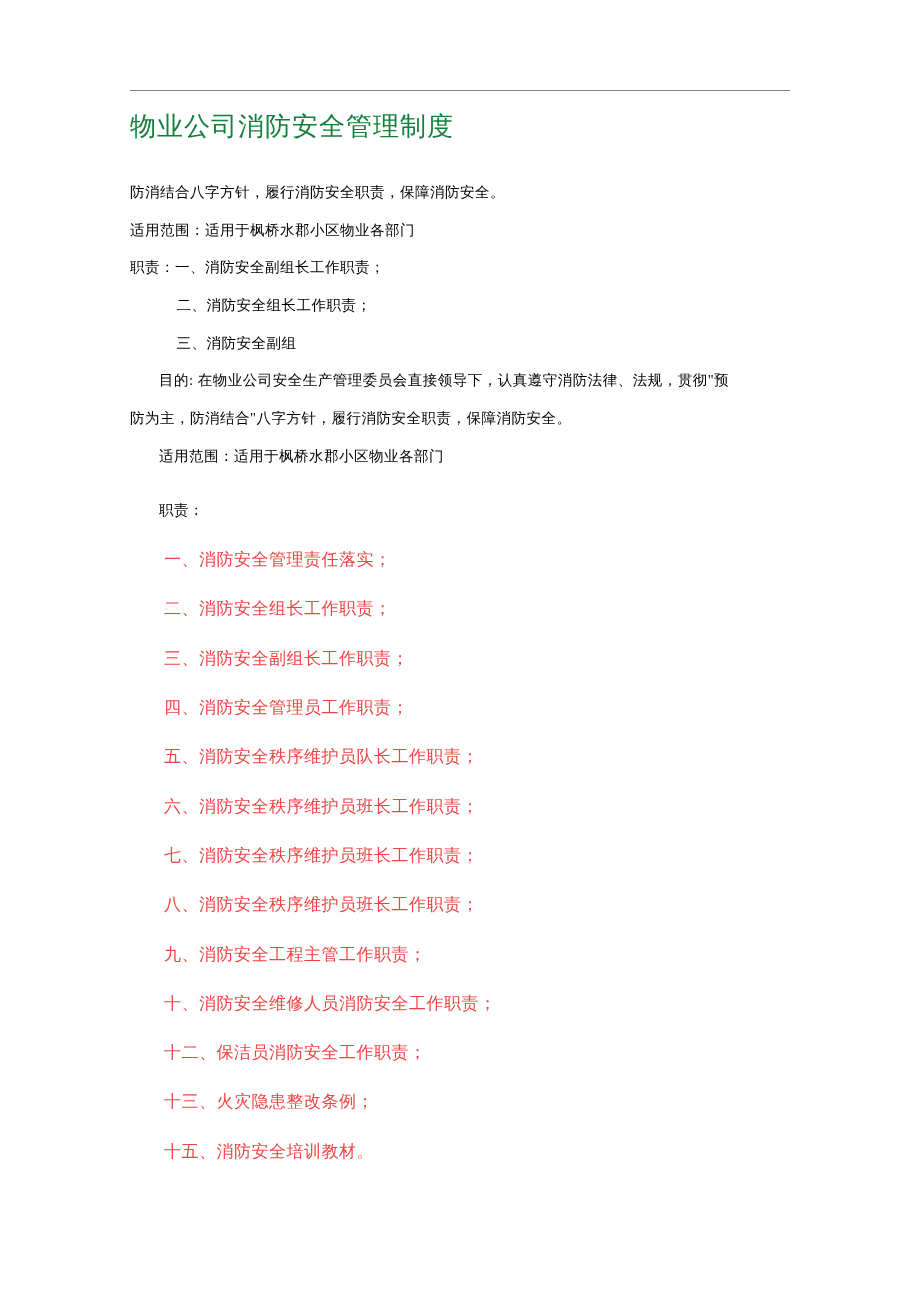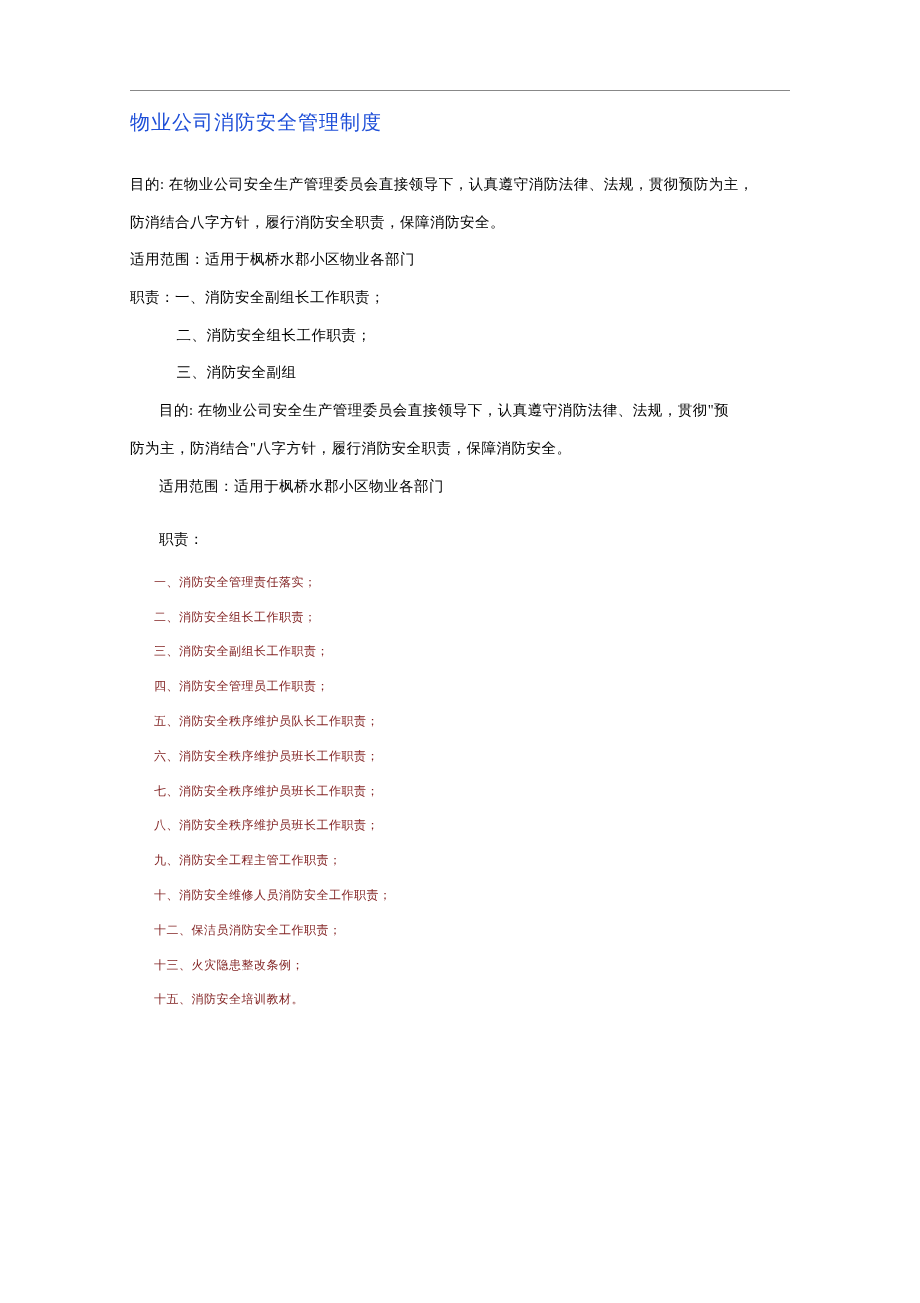--- a/index.html
+++ b/index.html
@@ -15,23 +15,23 @@
       position: relative;
     }
     .page {
       padding: 90px 130px 60px 130px;
     }
     .top-rule {
       border-top: 1px solid #888;
       margin-bottom: 18px;
     }
     .title {
-      font-size: 20px;
+      font-size: 26px;
       font-weight: normal;
-      color: #1d4ed8;
+      color: #15803d;
       margin-bottom: 30px;
       letter-spacing: 1px;
     }
     .para {
       font-size: 14.5px;
       color: #000;
       line-height: 2.6;
       text-align: justify;
       letter-spacing: 0.5px;
     }
@@ -41,37 +41,36 @@
     .sub-indent {
       padding-left: 3.2em;
     }
     .spacer {
       height: 16px;
     }
     .spacer-sm {
       height: 6px;
     }
     .list-item {
-      font-size: 12px;
-      color: #7f1d1d;
+      font-size: 17px;
+      color: #ef4444;
       line-height: 2.9;
       letter-spacing: 0.5px;
       padding-left: 2em;
       font-family: Liberation Serif, serif;
     }
   </style>
 </head>
 <body>
 
 <div class="page">
   <div class="top-rule"></div>
 
   <h1 class="title">物业公司消防安全管理制度</h1>
 
-  <div class="para">目的: 在物业公司安全生产管理委员会直接领导下，认真遵守消防法律、法规，贯彻预防为主，</div>
   <div class="para">防消结合八字方针，履行消防安全职责，保障消防安全。</div>
   <div class="para">适用范围：适用于枫桥水郡小区物业各部门</div>
   <div class="para">职责：一、消防安全副组长工作职责；</div>
   <div class="para sub-indent">二、消防安全组长工作职责；</div>
   <div class="para sub-indent">三、消防安全副组</div>
 
   <div class="para para-indent">目的: 在物业公司安全生产管理委员会直接领导下，认真遵守消防法律、法规，贯彻"预</div>
   <div class="para">防为主，防消结合"八字方针，履行消防安全职责，保障消防安全。</div>
   <div class="para para-indent">适用范围：适用于枫桥水郡小区物业各部门</div>
 

